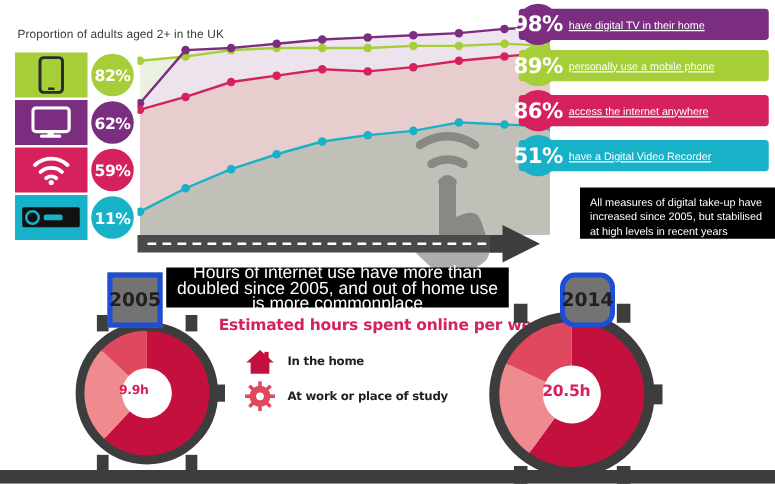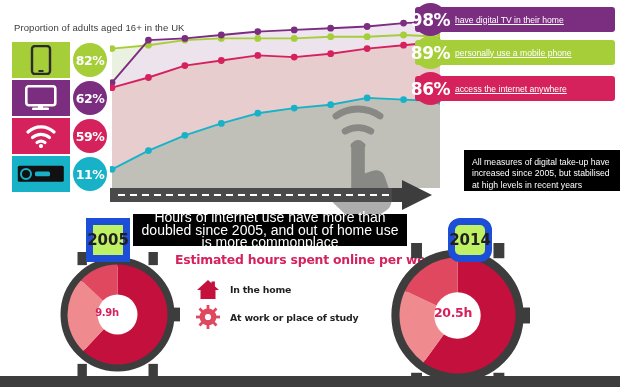--- a/index.html
+++ b/index.html
@@ -33,21 +33,21 @@
           display:flex;align-items:center;justify-content:center;text-align:center;
           font-size:14px;line-height:12.4px;box-sizing:border-box;padding:0 6px;}
 
   .legend-title{position:absolute;left:175px;top:252px;color:#d6225c;font-weight:bold;font-size:12.4px;
                 font-family:"DejaVu Sans",sans-serif;letter-spacing:-.2px;white-space:nowrap;}
   .legend-row{position:absolute;left:196px;display:flex;align-items:center;gap:10px;}
   .legend-row .lg-ic{width:24px;height:24px;display:flex;align-items:center;justify-content:center;}
   .legend-row .lg-tx{font-size:9.4px;color:#231f20;white-space:nowrap;font-weight:bold;
                      font-family:"DejaVu Sans",sans-serif;letter-spacing:-.2px;}
 
-  .yearlabel{position:absolute;width:44px;height:44px;background:#bef264;border:7px solid #1d4ed8;
+  .yearlabel{position:absolute;width:44px;height:44px;background:#737373;border:4px solid #1d4ed8;
              display:flex;align-items:center;justify-content:center;box-sizing:border-box;
              font-weight:bold;font-size:15px;font-family:"DejaVu Sans",sans-serif;color:#231f20;z-index:3;}
 
   .clockwrap{position:absolute;}
   .hrs{position:absolute;color:#d6225c;font-weight:bold;font-family:"DejaVu Sans",sans-serif;
        letter-spacing:-.3px;z-index:6;text-align:center;}
 
   .floorbar{position:absolute;left:0;bottom:0;width:620px;height:11px;background:#3d3d3d;}
 </style>
 </head>
@@ -118,21 +118,21 @@
       <path d="M140,84 A30,30 0 0,1 160,84" fill="none" stroke="#3d3d3d" stroke-width="17" stroke-linecap="round"></path>
       <path d="M133,92 q0,-22 17,-22 q17,0 17,22 l0,62 l16,-6 q26,-9 34,14 l14,42 q10,30 -14,45 l-34,21 q-30,18 -56,-6 l-38,-36 q-16,-16 -2,-31 q14,-15 30,0 l16,15 z" fill="#3d3d3d"></path>
     </g>
 
     <rect x="110" y="188" width="292" height="14" fill="#4a4a4a"></rect>
     <line x1="118" y1="195" x2="392" y2="195" stroke="#ffffff" stroke-width="2" stroke-dasharray="7 5"></line>
     <polygon points="402,180 402,210 432,195" fill="#3d3d3d"></polygon>
     <rect x="392" y="188" width="12" height="14" fill="#3d3d3d"></rect>
   </svg>
 
-  <div class="chart-title">Proportion of adults aged 16+ in the UK</div>
+  <div class="chart-title">Proportion of adults aged 2+ in the UK</div>
 
   <div class="tile" style="top:42px;background:#a6ce39;">
     <svg width="22" height="30" viewBox="0 0 22 30">
       <rect x="2" y="1" width="18" height="28" rx="3" fill="none" stroke="#2b2b2b" stroke-width="2.4"></rect>
       <rect x="5.5" y="5.5" width="11" height="17" fill="#a6ce39"></rect>
       <rect x="8.5" y="25" width="5" height="2" fill="#2b2b2b"></rect>
     </svg>
   </div>
   <div class="badge" style="left:73px;top:43px;background:#a6ce39;">82%</div>
 
@@ -168,20 +168,24 @@
     <span class="cnum" style="background:#7b2d80;">98%</span>
     <span class="ctext">have digital TV in their home</span>
   </div>
   <div class="callout" style="left:415px;top:40px;width:192px;background:#a6ce39;">
     <span class="cnum" style="background:#a6ce39;">89%</span>
     <span class="ctext">personally use a mobile phone</span>
   </div>
   <div class="callout" style="left:415px;top:76px;width:192px;background:#d6225c;">
     <span class="cnum" style="background:#d6225c;">86%</span>
     <span class="ctext">access the internet anywhere</span>
+  </div>
+  <div class="callout" style="left:415px;top:112px;width:192px;background:#18b2c8;">
+    <span class="cnum" style="background:#18b2c8;">51%</span>
+    <span class="ctext">have a Digital Video Recorder</span>
   </div>
 
   <div class="noteboxA">All measures of digital take-up have increased since 2005, but stabilised at high levels in recent years</div>
 
   <div class="banner">Hours of internet use have more than doubled since 2005, and out of home use is more commonplace</div>
   <div class="legend-title">Estimated hours spent online per week</div>
 
   <div class="legend-row" style="top:277px;">
     <span class="lg-ic">
       <svg width="24" height="21" viewBox="0 0 24 21">

